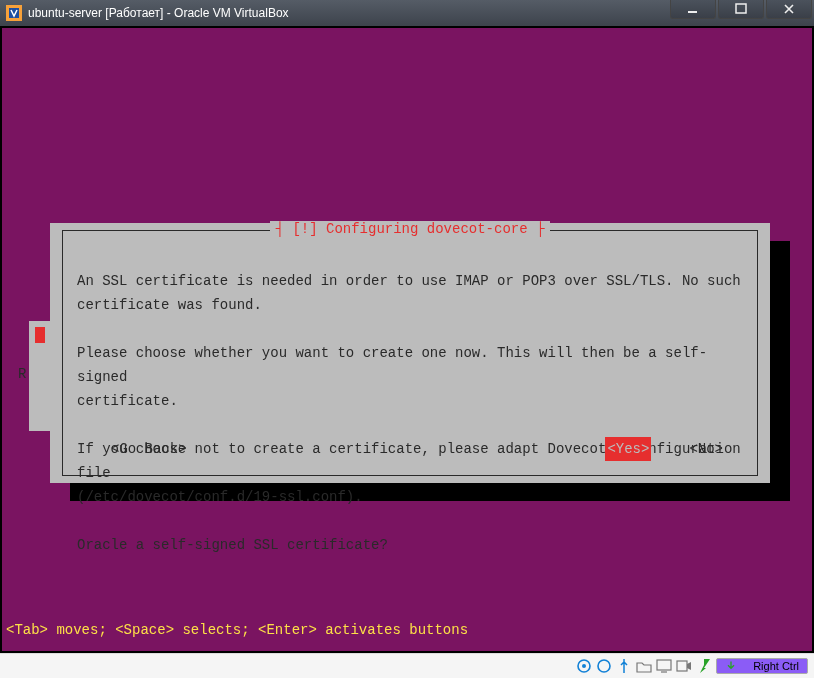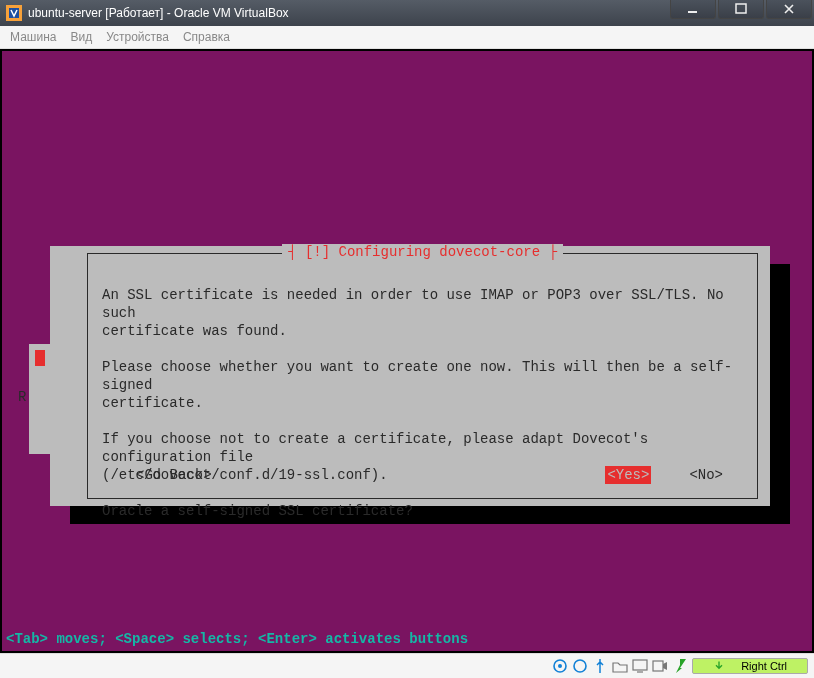--- a/index.html
+++ b/index.html
@@ -17,36 +17,36 @@
   .content{flex:1;background:#000;padding:2px;box-sizing:border-box;}
   .display{width:100%;height:100%;background:#7a1461;position:relative;font-family:'Courier New',monospace;font-size:14px;color:#bcbcbc;overflow:hidden;}
   
   .behind{position:absolute;left:27px;top:293px;width:740px;height:110px;background:#bcbcbc;}
   .behind-top{position:absolute;left:33px;top:299px;width:730px;height:20px;}
   .red-sq{display:inline-block;width:10px;height:16px;background:#e62e2e;vertical-align:middle;}
   .behind-r{position:absolute;left:16px;top:338px;color:#2a2a2a;}
   
   .dlg-shadow{position:absolute;left:68px;top:213px;width:720px;height:260px;background:#000;}
   .dlg{position:absolute;left:48px;top:195px;width:720px;height:260px;background:#bcbcbc;box-sizing:border-box;}
-  .dlg-border{position:absolute;left:12px;right:12px;top:7px;bottom:7px;border:1px solid #2a2a2a;margin-left:25px;}
+  .dlg-border{position:absolute;left:12px;right:12px;top:7px;bottom:7px;border:1px solid #2a2a2a;}
   .dlg-title-wrap{position:absolute;top:-10px;left:0;right:0;text-align:center;}
   .dlg-title{display:inline-block;background:#bcbcbc;padding:0 6px;color:#e62e2e;}
-  .dlg-body{position:absolute;left:14px;right:14px;top:14px;bottom:14px;color:#2a2a2a;white-space:pre-wrap;line-height:18px;}
+  .dlg-body{position:absolute;left:14px;right:14px;top:14px;bottom:14px;color:#2a2a2a;white-space:pre-wrap;line-height:24px;}
   .dlg-row{position:absolute;bottom:0;left:12px;right:0;display:flex;}
   .dlg-row .goback{margin-left:22px;}
   .dlg-row .spacer{flex:1;}
   .dlg-row .yes{background:#e62e2e;color:#bcbcbc;padding:0 2px;margin-right:38px;}
   .dlg-row .no{margin-right:20px;}
   
-  .hint{position:absolute;left:4px;bottom:4px;color:#14b8a6;font-weight:bold;}
+  .hint{position:absolute;left:4px;bottom:13px;color:#fde047;}
   
   .statusbar{height:24px;background:#f5f5f5;border-top:1px solid #ddd;display:flex;align-items:center;justify-content:flex-end;padding-right:6px;gap:4px;}
   .sicon{width:16px;height:16px;display:flex;align-items:center;justify-content:center;}
   .sicon svg{width:16px;height:16px;}
-  .hostkey{border:1px solid #aaa;border-radius:2px;padding:1px 20px;font-size:11px;display:flex;align-items:center;gap:16px;background:#bef264;}
+  .hostkey{border:1px solid #aaa;border-radius:2px;padding:1px 8px;font-size:11px;display:flex;align-items:center;gap:16px;background:#8b5cf6;}
 </style>
 </head>
 <body>
 
 <div class="win">
 
   <div class="titlebar">
     <span class="app-icon">
       <svg viewBox="0 0 16 16">
           <rect width="16" height="16" fill="#f7a13a"></rect>
@@ -67,26 +67,20 @@
           </svg>
       </div>
       <div class="winbtn">
         <svg width="12" height="12">
             <path d="M2 2l8 8M10 2l-8 8" stroke="#eee" stroke-width="1.6"></path>
           </svg>
       </div>
     </div>
   </div>
 
-  <div class="menubar">
-    <span class="menuitem">Машина</span>
-    <span class="menuitem">Вид</span>
-    <span class="menuitem">Устройства</span>
-    <span class="menuitem">Справка</span>
-  </div>
 
   <div class="content">
     <div class="display">
 
       <div class="behind"></div>
       <div class="behind-top">
         <span class="red-sq"></span>
       </div>
       <span class="behind-r">R</span>
 

